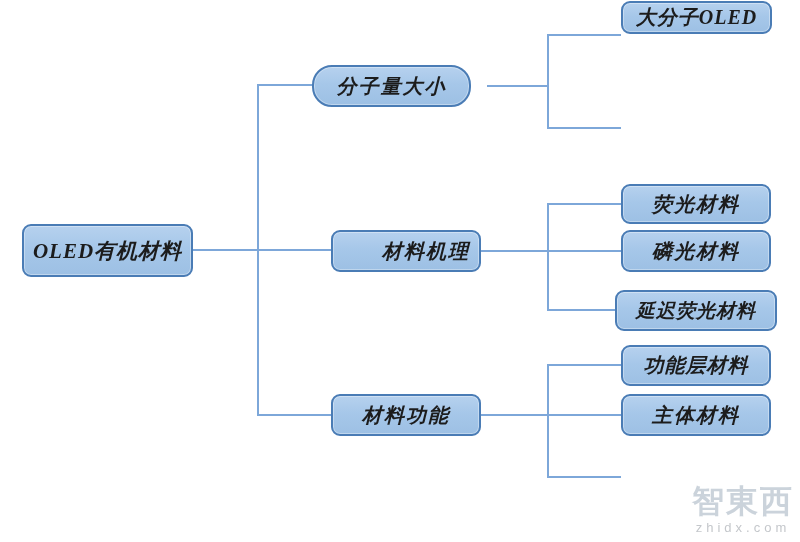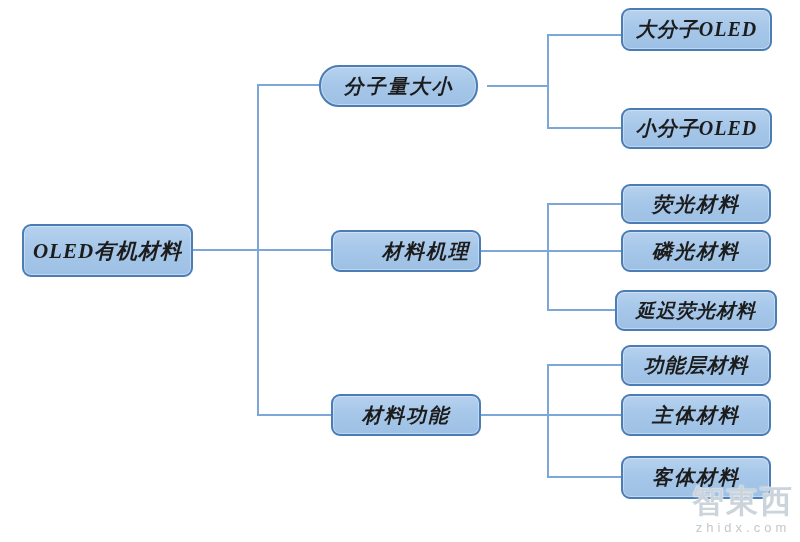--- a/index.html
+++ b/index.html
@@ -18,24 +18,24 @@
     border:2px solid #4a7cb5;
     border-radius:9px;
     display:flex;align-items:center;justify-content:center;
     color:#1c1c1c;
     font-weight:bold;font-style:italic;
     letter-spacing:2px;
     font-size:20px;
     box-shadow:0 0 0 1px rgba(255,255,255,.35) inset;
   }
   #n-root {left:22px; top:224px;width:171px;height:53px;font-size:21px;letter-spacing:1px;}
-  #n-b1   {left:319px;top:65px; width:159px;height:42px;border-radius:20px;}
+  #n-b1   {left:312px;top:65px; width:159px;height:42px;border-radius:20px;}
   #n-b2   {left:331px;top:230px;width:150px;height:42px;padding-left:40px;}
   #n-b3   {left:331px;top:394px;width:150px;height:42px;}
-  #n-c1   {left:621px;top:8px; width:151px;height:43px;letter-spacing:1px;}
+  #n-c1   {left:621px;top:1px; width:151px;height:33px;letter-spacing:1px;}
   #n-c2   {left:621px;top:108px;width:151px;height:41px;letter-spacing:1px;}
   #n-c3   {left:621px;top:184px;width:150px;height:40px;}
   #n-c4   {left:621px;top:230px;width:150px;height:42px;}
   #n-c5   {left:615px;top:290px;width:162px;height:41px;font-size:19px;letter-spacing:1px;}
   #n-c6   {left:621px;top:345px;width:150px;height:41px;letter-spacing:1px;}
   #n-c7   {left:621px;top:394px;width:150px;height:42px;}
   #n-c8   {left:621px;top:456px;width:150px;height:43px;}
   
   .line{position:absolute;background:#7da7d9;}
   .h{height:2px;}
@@ -95,28 +95,26 @@
   <div class="line h" id="l-c6-h"></div>
   <div class="line h" id="l-c8-h"></div>
 
   <div class="node" id="n-root">OLED有机材料</div>
 
   <div class="node" id="n-b1">分子量大小</div>
   <div class="node" id="n-b2">材料机理</div>
   <div class="node" id="n-b3">材料功能</div>
 
   <div class="node" id="n-c1">大分子OLED</div>
-  <div class="node" id="n-c2">小分子OLED</div>
 
   <div class="node" id="n-c3">荧光材料</div>
   <div class="node" id="n-c5">延迟荧光材料</div>
   <div class="node" id="n-c4">磷光材料</div>
 
   <div class="node" id="n-c7">主体材料</div>
   <div class="node" id="n-c6">功能层材料</div>
-  <div class="node" id="n-c8">客体材料</div>
 
   <div class="watermark">
     <div class="logo">智東西</div>
     <div class="url">zhidx.com</div>
   </div>
 
 </div>
 
 </body></html>

